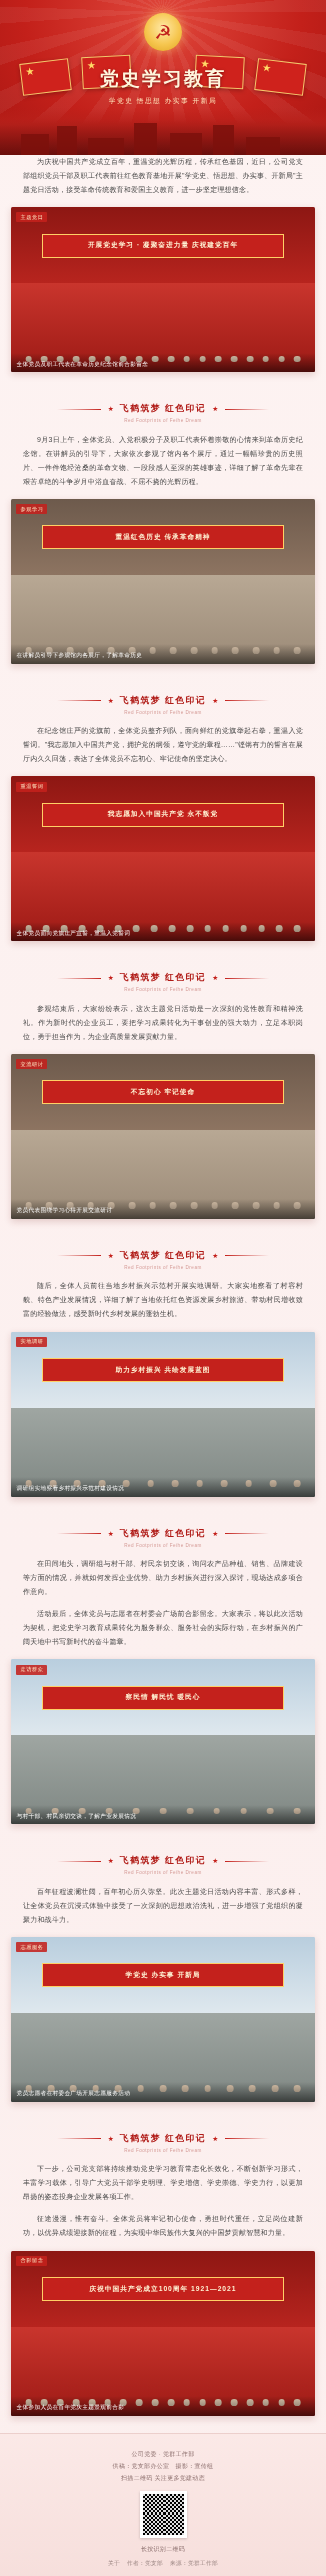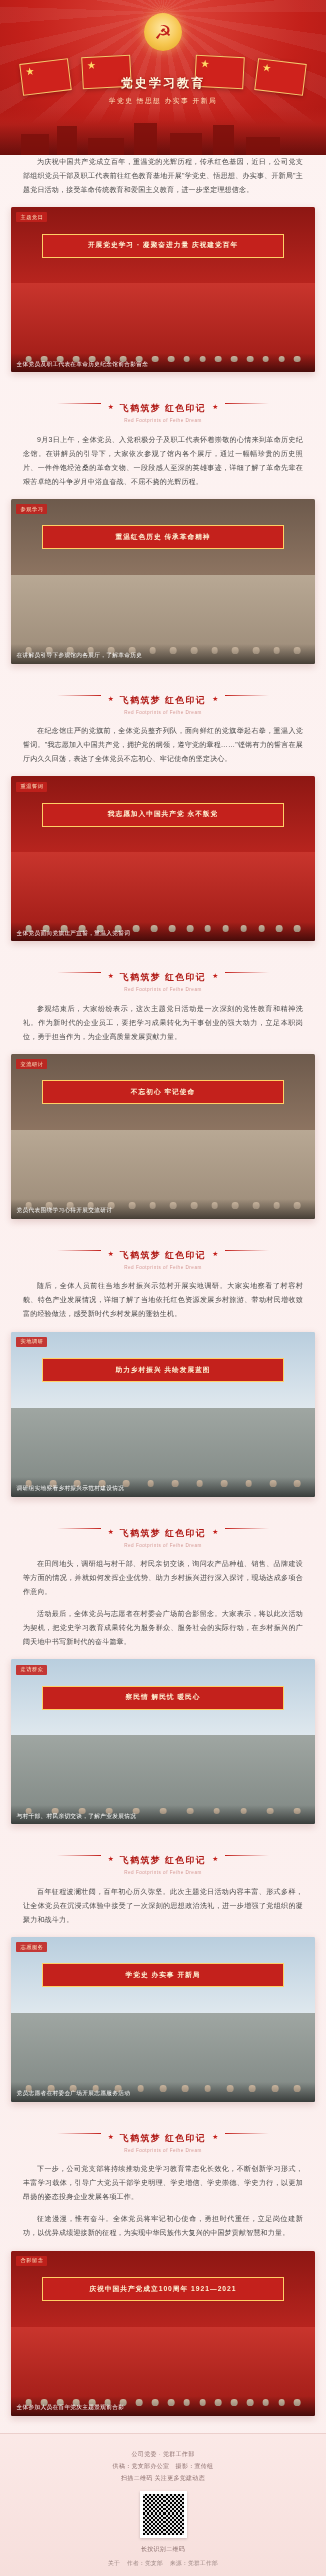--- a/index.html
+++ b/index.html
@@ -61,21 +61,21 @@
   }
   .flag.f1 { left: 20.6px; top: 3.1px; transform: rotate(-7deg); }
   .flag.f2 { left: 82px; top: -2.1px; transform: rotate(-3deg); }
   .flag.f3 { right: 82px; top: -2.1px; transform: rotate(3deg); }
   .flag.f4 { right: 20.6px; top: 3.1px; transform: rotate(7deg); }
   .hdr-title-wrap {
     position: absolute; bottom: 49px; left: 0; width: 100%;
     text-align: center;
   }
   .hdr-title {
-    font-size: 12px; font-weight: bold; color: #fff6dd;
+    font-size: 19px; font-weight: bold; color: #fff6dd;
     letter-spacing: 2.1px;
     text-shadow: 0 1px 3.1px rgba(90,8,5,.75);
   }
   .hdr-sub {
     margin-top: 5.2px;
     font-size: 6.7px; color: #ffe3b9; letter-spacing: 1.5px;
   }
   .hdr-base {
     position: absolute; bottom: 0; left: 0; width: 100%; height: 47px;
     background: linear-gradient(180deg, rgba(180,24,18,0) 0%, #b9201a 35%, #8e1410 100%);
@@ -88,21 +88,21 @@
   .bld {
     position: absolute; bottom: 0; background: #7d100c; opacity: .85;
   }
 
   
   .divider {
     display: flex; flex-direction: column; align-items: center;
     padding: 17.5px 0 9.3px;
   }
   .divider-line {
-    display: flex; align-items: flex-start; gap: 6.2px;
+    display: flex; align-items: center; gap: 6.2px;
   }
   .divider-line .bar {
     width: 44px; height: 1px;
     background: linear-gradient(90deg, rgba(196,33,28,0), #c4211c);
   }
   .divider-line .bar.right {
     background: linear-gradient(90deg, #c4211c, rgba(196,33,28,0));
   }
   .divider-title {
     font-size: 8.8px; color: #b01a16; font-weight: bold; letter-spacing: 1.5px;

